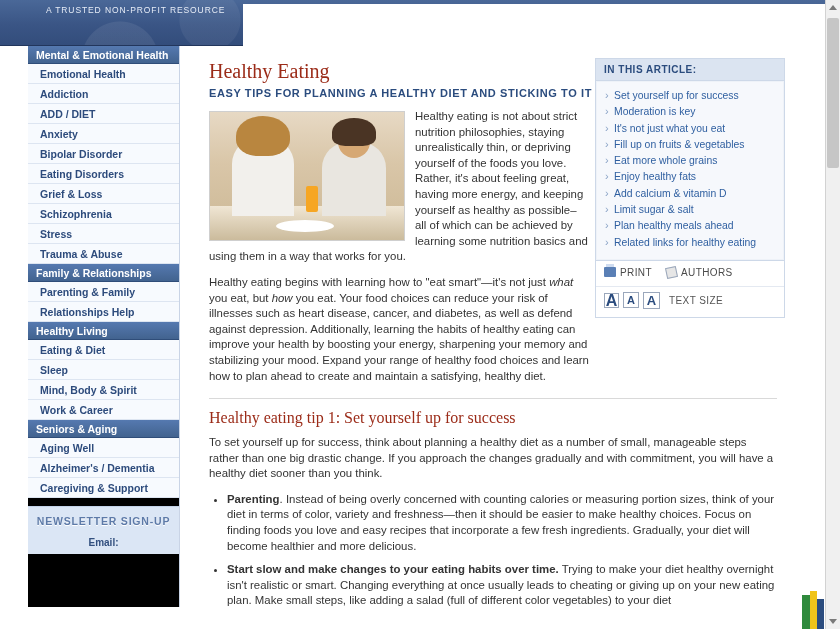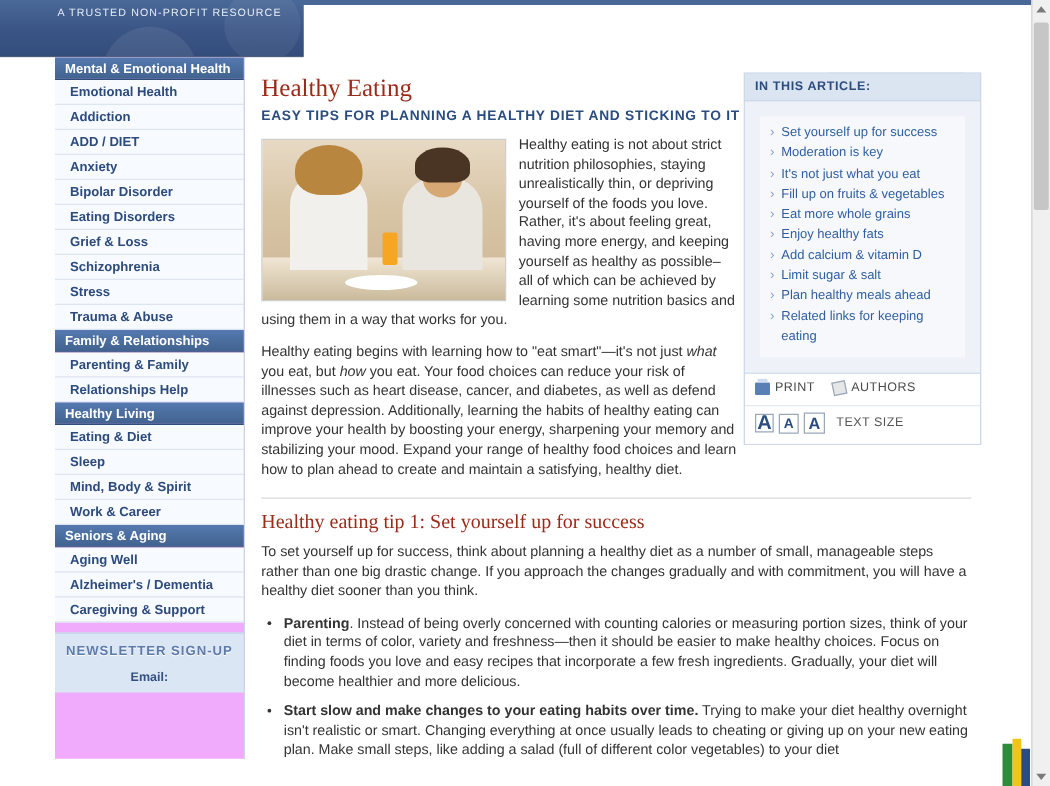--- a/index.html
+++ b/index.html
@@ -138,24 +138,24 @@
     width: 840px;
     height: 561px;
     background: #fff;
   }
   .leftgutter {
     position: absolute; left: 0; top: 0; width: 44px; height: 561px;
     background: #ffffff;
   }
   .sidebar {
     position: absolute;
-    left: 44px; top: 0;
+    left: 28px; top: 0;
     width: 152px;
     height: 561px;
-    background: #f0abfc;
+    background: #000000;
     border-right: 1px solid #c9d4e6;
   }
   .cat {
     height: 18px;
     background: #4a6ea5;
     background: linear-gradient(180deg,#5579b0 0%, #42638f 100%);
     color: #fff;
     font-size: 10.5px;
     font-weight: bold;
     line-height: 18px;
@@ -350,21 +350,21 @@
     background: #dbe4f1;
     color: #2b4c7e;
     font-size: 10px;
     font-weight: bold;
     letter-spacing: 0.5px;
     padding: 5px 8px;
     border-bottom: 1px solid #cdd8e8;
   }
   .rail ul {
     list-style: none;
-    margin: 12px; padding: 6px 8px 8px 8px;
+    margin: 1px; padding: 6px 8px 8px 8px;
     background: #f6f8fc;
   }
   .rail ul li {
     font-size: 10.4px;
     color: #2f5fa0;
     line-height: 16.3px;
     padding-left: 9px;
     position: relative;
   }
   .rail ul li::before {
@@ -566,21 +566,21 @@
       <ul>
         <li>Set yourself up for success</li>
         <li>Moderation is key</li>
         <li>It's not just what you eat</li>
         <li>Fill up on fruits &amp; vegetables</li>
         <li>Eat more whole grains</li>
         <li>Enjoy healthy fats</li>
         <li>Add calcium &amp; vitamin D</li>
         <li>Limit sugar &amp; salt</li>
         <li>Plan healthy meals ahead</li>
-        <li>Related links for keeping eating</li>
+        <li>Related links for healthy eating</li>
       </ul>
       <div class="railtools">
         <div class="tool">
           <span class="printer"></span>
           <span>PRINT</span>
         </div>
         <div class="tool">
           <span class="penicon"></span>
           <span>AUTHORS</span>
         </div>

